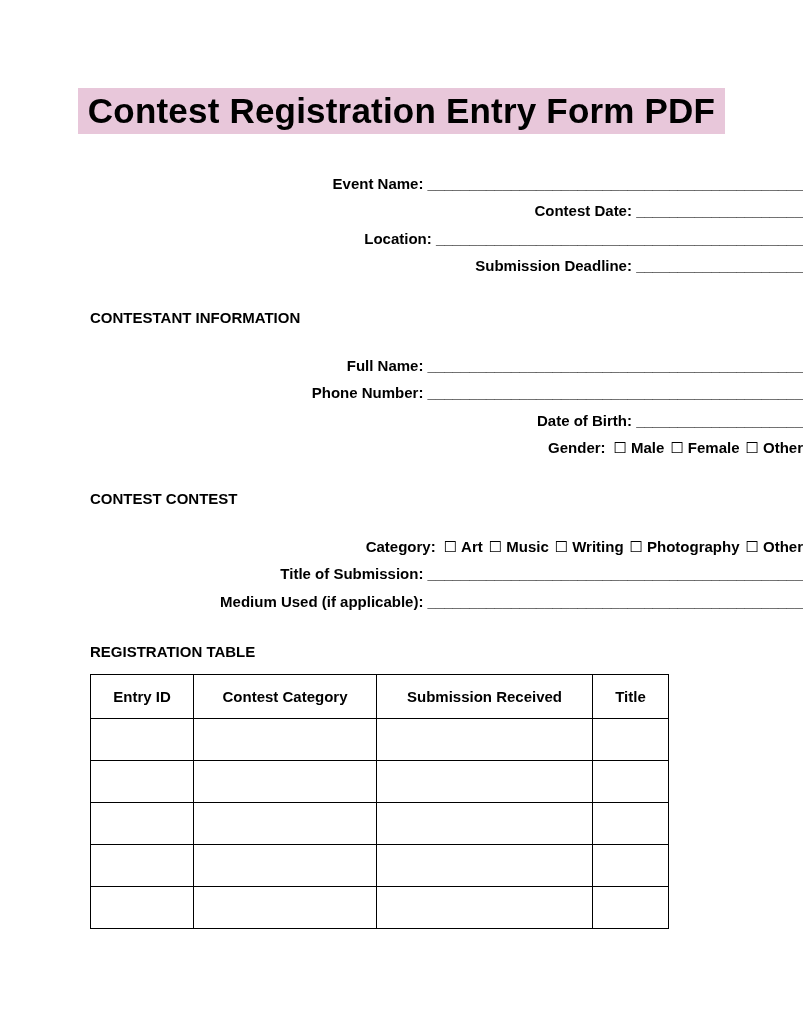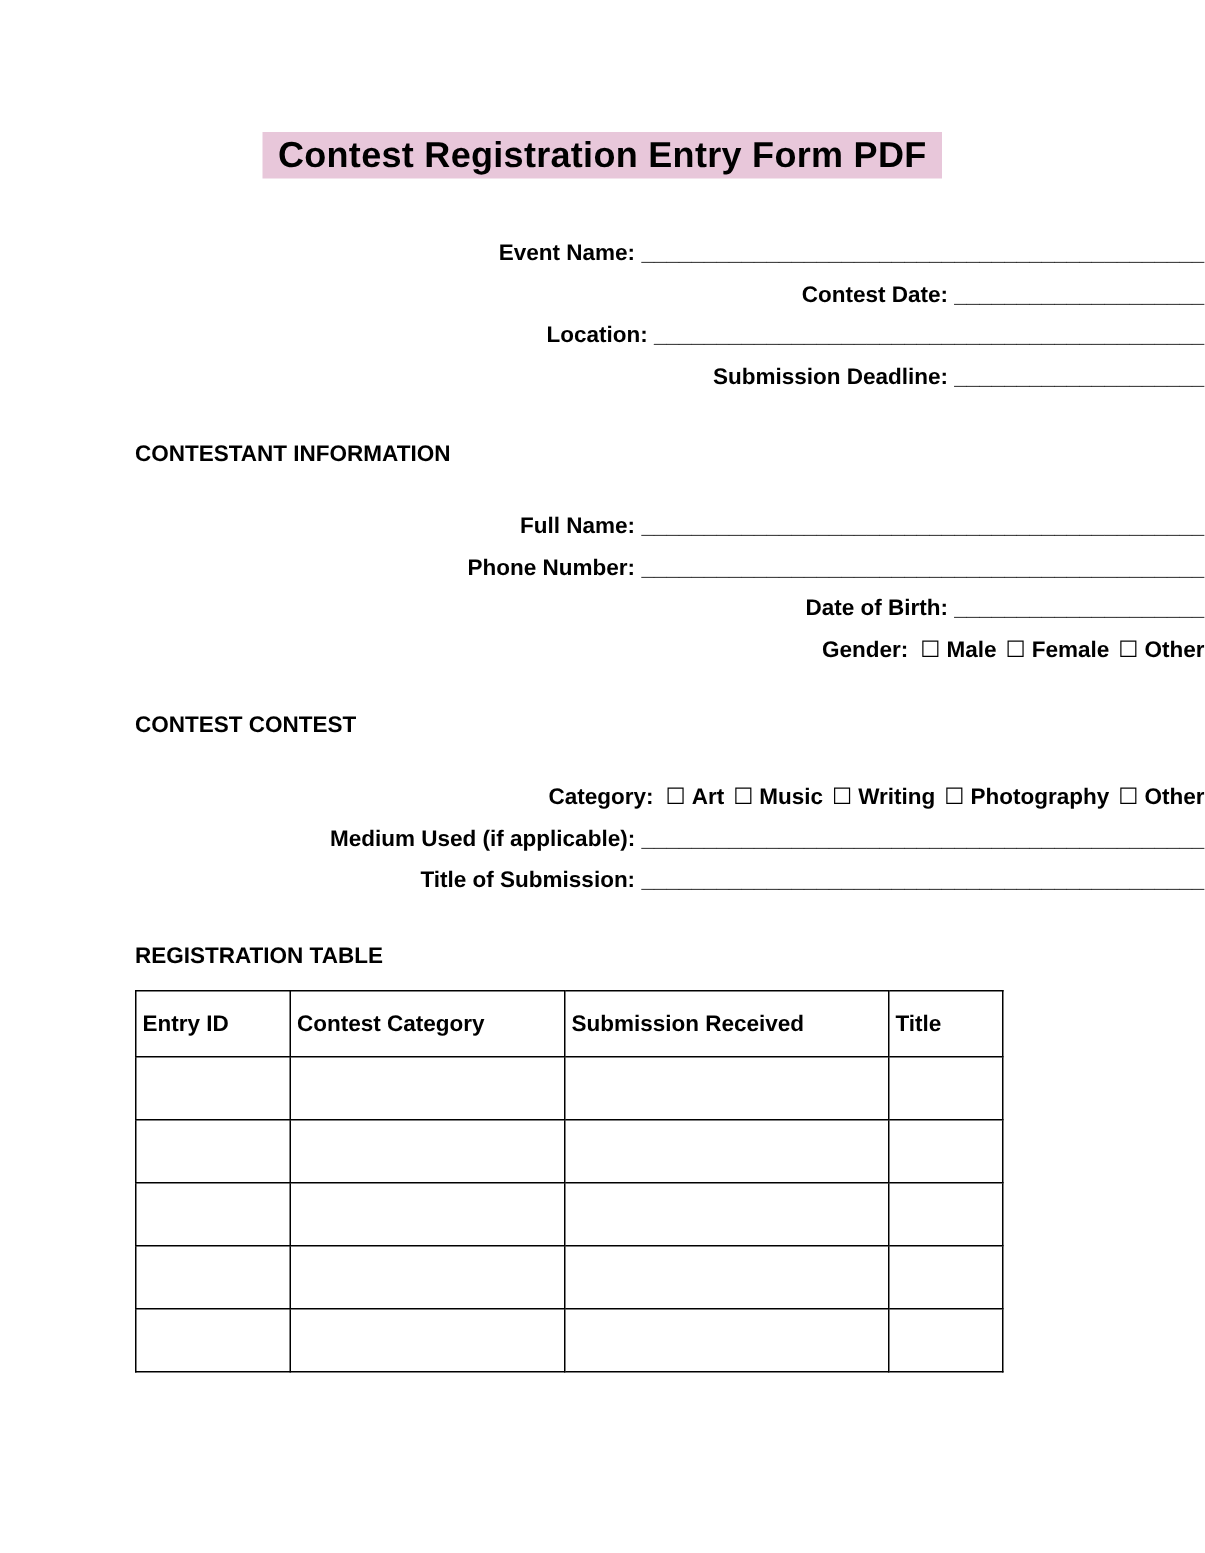--- a/index.html
+++ b/index.html
@@ -20,21 +20,21 @@
     padding:0 0 0 0;
     position:relative;
   }
   .title-wrap{
     margin-top:88px;
     text-align:center;
   }
   .title-highlight{
     display:inline-block;
     background:var(--title-highlight);
-    font-size:24px;
+    font-size:35px;
     font-weight:bold;
     line-height:1.3;
     padding:0 10px;
     letter-spacing:0.2px;
   }
   .content{
     padding-left:90px;
     font-size:15px;
     font-weight:bold;
   }
@@ -66,21 +66,21 @@
   .checkbox-glyph.first{margin-left:8px;}
   .reg-table{
     border-collapse:collapse;
     table-layout:fixed;
     margin-top:13px;
   }
   .reg-table th,.reg-table td{
     border:1px solid #000;
     font-size:15px;
     font-weight:bold;
-    text-align:left;
+    text-align:center;
     vertical-align:middle;
     padding:0 4px;
   }
   .reg-table th{height:44px;}
   .reg-table td{height:42px;}
   .col-entry{width:103px;}
   .col-category{width:183px;}
   .col-submission{width:216px;}
   .col-status{width:76px;}
 </style>
@@ -134,25 +134,25 @@
       </div>
     </div>
 
     <h2 class="section-heading heading-contest">CONTEST CONTEST</h2>
 
     <div class="field-group group-contest">
       <div class="field-line">
         <span>Category:</span><span class="checkbox-glyph first">☐</span><span>Art</span><span class="checkbox-glyph">☐</span><span>Music</span><span class="checkbox-glyph">☐</span><span>Writing</span><span class="checkbox-glyph">☐</span><span>Photography</span><span class="checkbox-glyph">☐</span><span>Other</span>
       </div>
       <div class="field-line indent">
+        <span>Title of Submission:</span>
+        <span class="line-fill">_____________________________________________</span>
+      </div>
+      <div class="field-line indent">
         <span>Medium Used (if applicable):</span>
-        <span class="line-fill">_____________________________________________</span>
-      </div>
-      <div class="field-line indent">
-        <span>Title of Submission:</span>
         <span class="line-fill">_____________________________________________</span>
       </div>
     </div>
 
     <h2 class="section-heading heading-table">REGISTRATION TABLE</h2>
 
     <table class="reg-table">
       <thead>
         <tr>
           <th class="col-entry">Entry ID</th>

